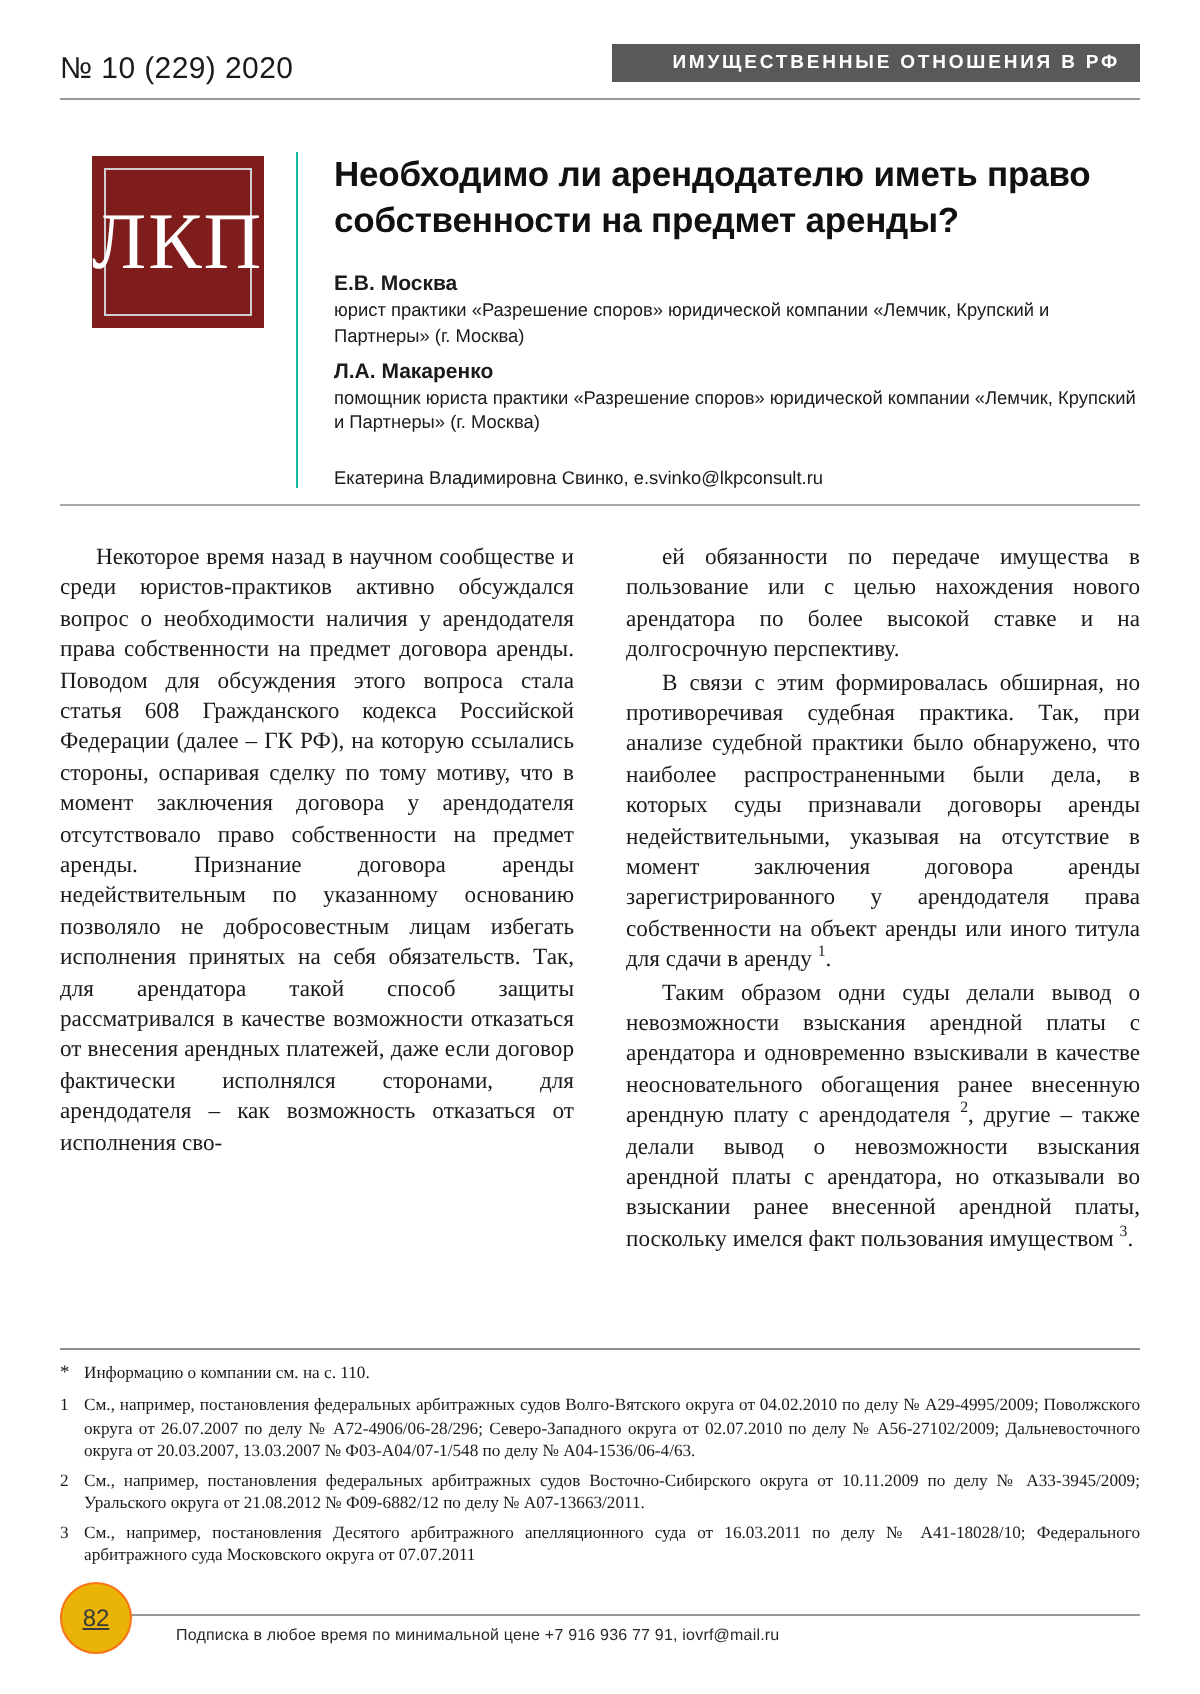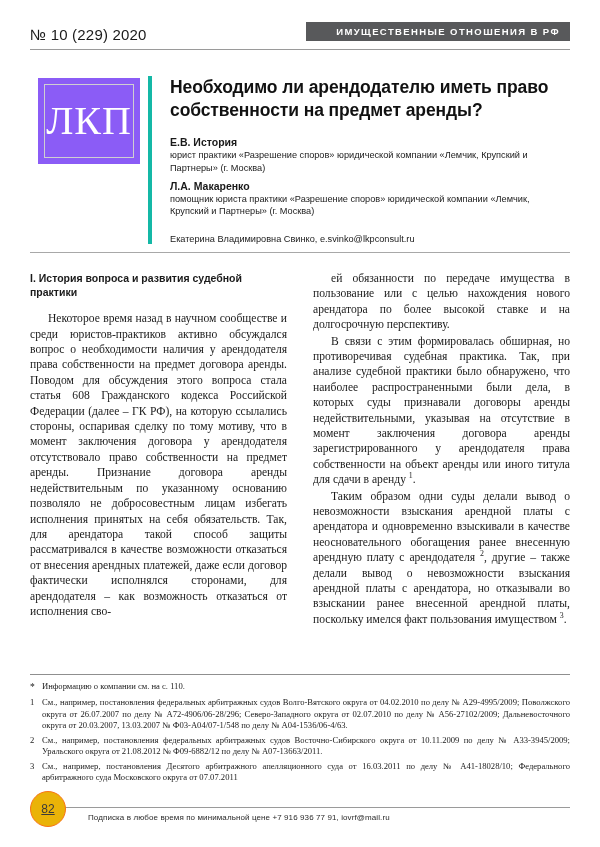--- a/index.html
+++ b/index.html
@@ -56,46 +56,45 @@
     margin-top: 26px;
   }
   .logo-wrap {
     width: 118px;
     flex: 0 0 118px;
     display: flex;
     justify-content: center;
     padding-top: 2px;
   }
   .logo {
-    width: 102px;
+    width: 86px;
     height: 86px;
-    background: #8b5cf6;
+    background: #7f1d1d;
     position: relative;
     display: flex;
     align-items: center;
-    justify-content: center;
   }
   .logo::after {
     content: "";
     position: absolute;
     left: 6px; top: 6px; right: 6px; bottom: 6px;
     border: 1px solid #cfcfd1;
   }
   .logo-text {
     position: relative;
     z-index: 2;
     color: #ffffff;
     font-family: "Liberation Serif", serif;
     font-size: 40px;
     letter-spacing: 1px;
     line-height: 1;
   }
   .title-right {
     flex: 1;
-    border-left: 4px solid #14b8a6;
+    border-left: 1px solid #14b8a6;
     padding-left: 18px;
     min-height: 160px;
   }
   h1.article-title {
     font-family: "Liberation Sans", sans-serif;
     font-size: 17.5px;
     font-weight: bold;
     line-height: 1.32;
     margin: 0 0 14px 0;
     color: #111;
@@ -231,35 +230,34 @@
 
   <div class="title-block">
     <div class="logo-wrap">
       <div class="logo">
         <span class="logo-text">ЛКП</span>
       </div>
     </div>
     <div class="title-right">
       <h1 class="article-title">Необходимо ли арендодателю иметь право собственности на предмет аренды?</h1>
 
-      <div class="author-name">Е.В. История</div>
+      <div class="author-name">Е.В. Москва</div>
       <div class="author-desc">юрист практики «Разрешение споров» юридической компании «Лемчик, Крупский и Партнеры» (г. Москва)</div>
 
       <div class="author-name">Л.А. Макаренко</div>
       <div class="author-desc">помощник юриста практики «Разрешение споров» юридической компании «Лемчик, Крупский и Партнеры» (г. Москва)</div>
 
       <div class="contact-line">Екатерина Владимировна Свинко, e.svinko@lkpconsult.ru</div>
     </div>
   </div>
 
   <div class="title-rule"></div>
 
   <div class="columns">
     <div class="col">
-      <div class="section-head">I. История вопроса и развития судебной практики</div>
       <p class="body-par">Некоторое время назад в научном сообществе и среди юристов-практиков активно обсуждался вопрос о необходимости наличия у арендодателя права собственности на предмет договора аренды. Поводом для обсуждения этого вопроса стала статья 608 Гражданского кодекса Российской Федерации (далее – ГК РФ), на которую ссылались стороны, оспаривая сделку по тому мотиву, что в момент заключения договора у арендодателя отсутствовало право собственности на предмет аренды. Признание договора аренды недействительным по указанному основанию позволяло не добросовестным лицам избегать исполнения принятых на себя обязательств. Так, для арендатора такой способ защиты рассматривался в качестве возможности отказаться от внесения арендных платежей, даже если договор фактически исполнялся сторонами, для арендодателя – как возможность отказаться от исполнения сво-</p>
     </div>
     <div class="col">
       <p class="body-par">ей обязанности по передаче имущества в пользование или с целью нахождения нового арендатора по более высокой ставке и на долгосрочную перспективу.</p>
       <p class="body-par">В связи с этим формировалась обширная, но противоречивая судебная практика. Так, при анализе судебной практики было обнаружено, что наиболее распространенными были дела, в которых суды признавали договоры аренды недействительными, указывая на отсутствие в момент заключения договора аренды зарегистрированного у арендодателя права собственности на объект аренды или иного титула для сдачи в аренду <sup>1</sup>.</p>
       <p class="body-par">Таким образом одни суды делали вывод о невозможности взыскания арендной платы с арендатора и одновременно взыскивали в качестве неосновательного обогащения ранее внесенную арендную плату с арендодателя <sup>2</sup>, другие – также делали вывод о невозможности взыскания арендной платы с арендатора, но отказывали во взыскании ранее внесенной арендной платы, поскольку имелся факт пользования имуществом <sup>3</sup>.</p>
     </div>
   </div>
 
   <div class="footnotes">

